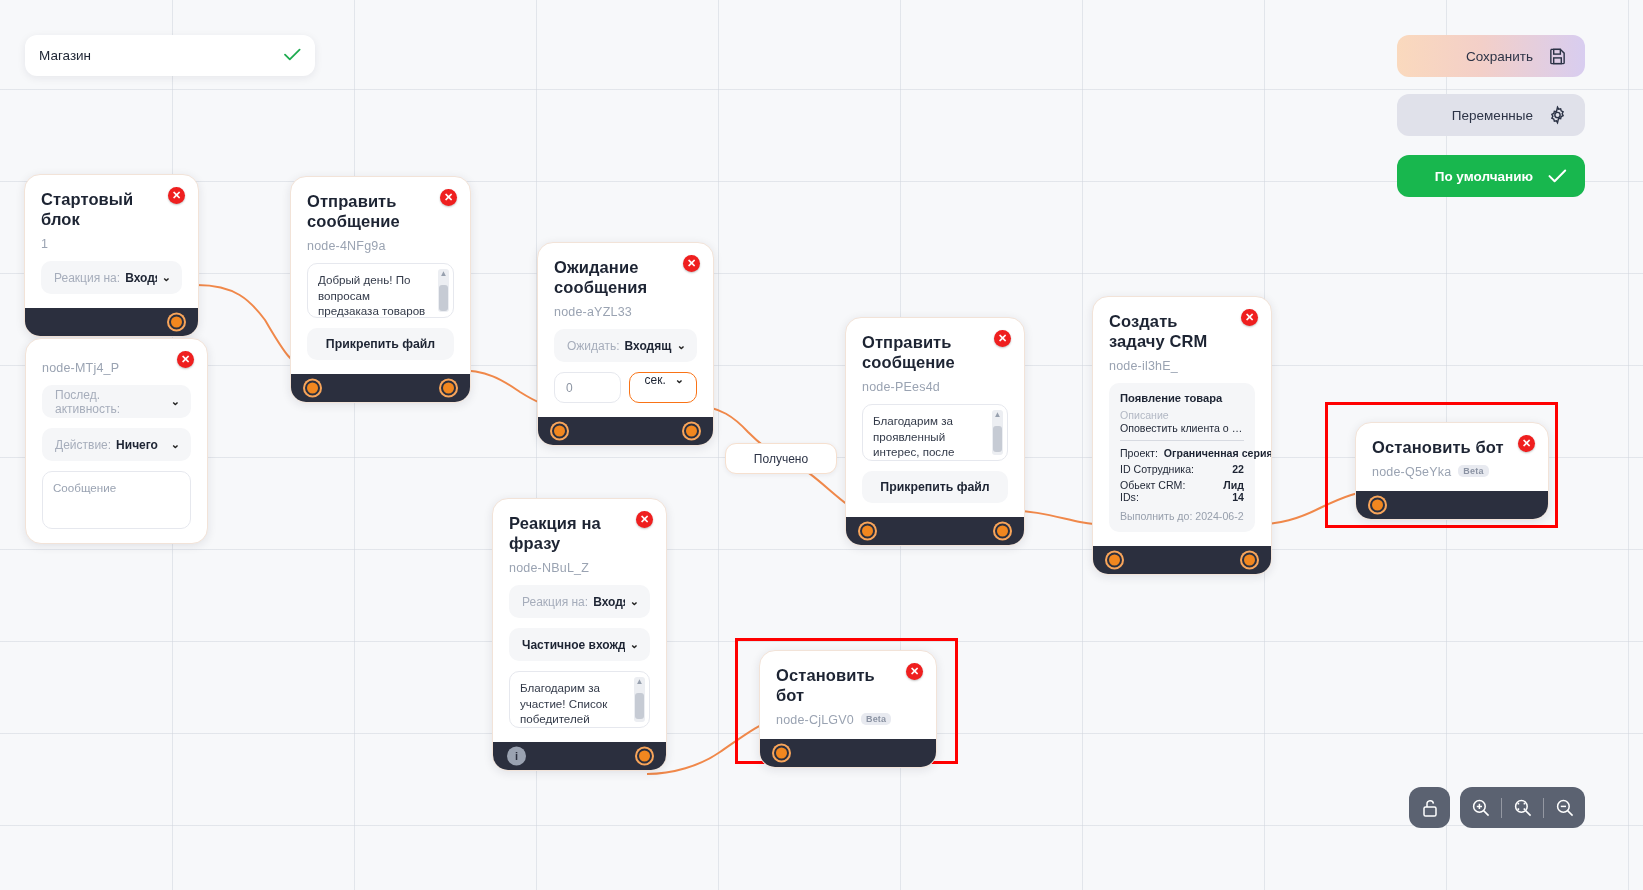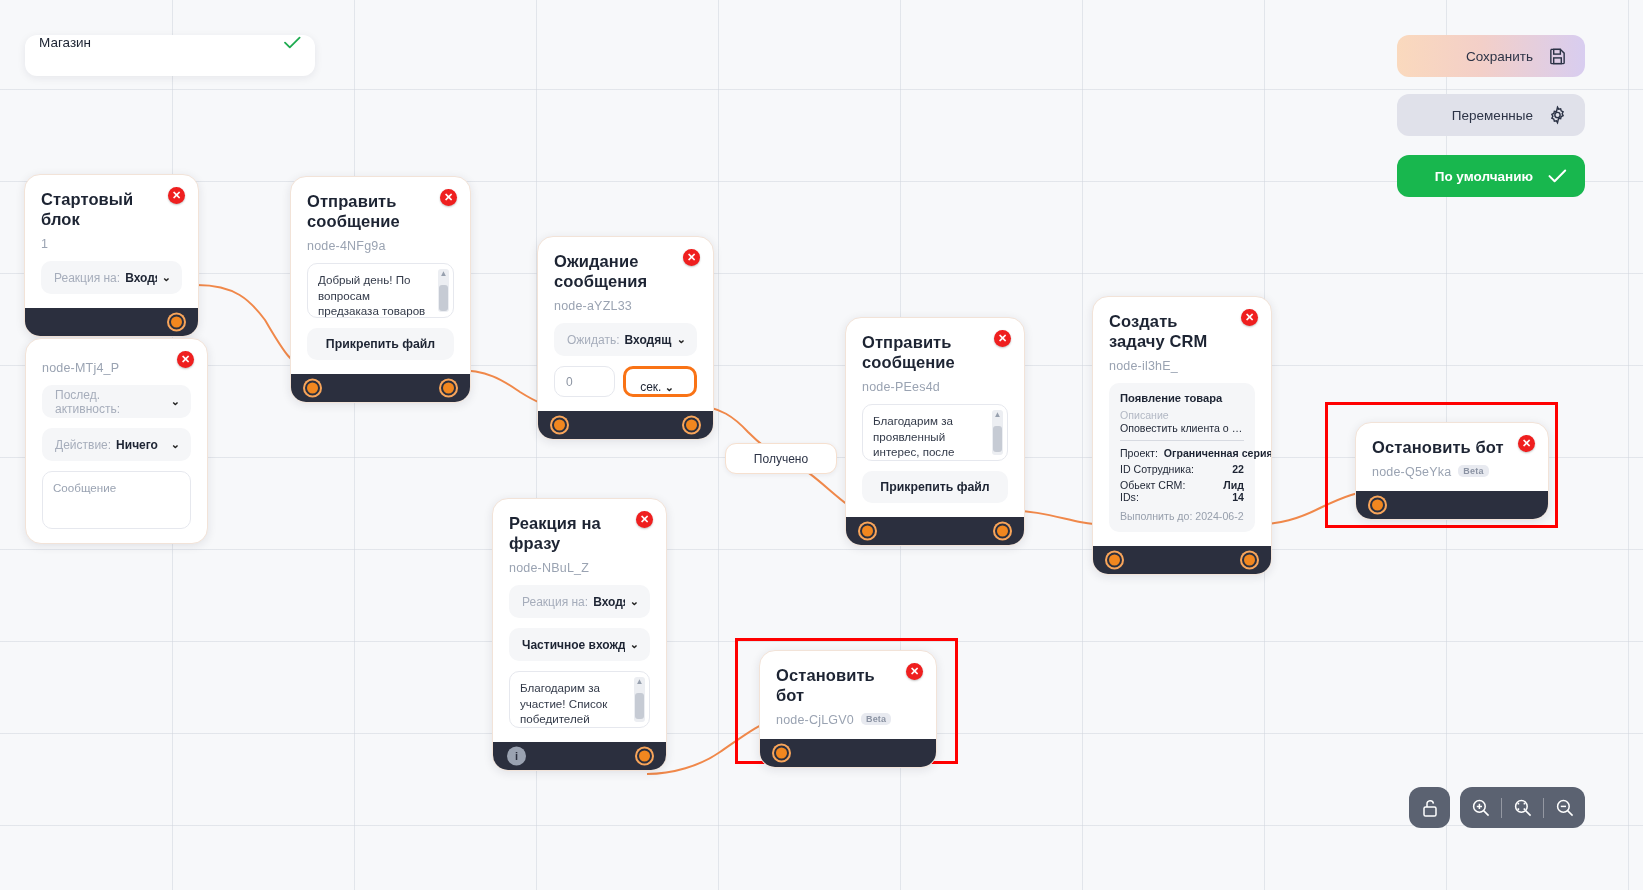--- a/index.html
+++ b/index.html
@@ -104,30 +104,30 @@
     font-size: 12.3px; color:#1d2433; font-weight: 700;
     cursor: pointer;
   }
   .inline-row { display:flex; gap:8px; margin-top:10px; }
   .num {
     flex: 1.1; background:#fff; border:1px solid #e6e8ee; border-radius:10px;
     height: 31px; display:flex; align-items:center; padding:0 11px;
     font-size:12px; color:#8d95a3;
   }
   .unit {
-    flex: 1; background:#fff; border:3px solid #f97316; border-radius:10px;
-    height:31px; display:flex; align-items:flex-end; justify-content:space-between;
-    padding: 0 20px 0 14px; font-size:12px; color:#1d2433;
+    flex: 1; background:#fff; border:1px solid #f97316; border-radius:10px;
+    height:31px; display:flex; align-items:flex-start; justify-content:space-between;
+    padding: 0 12px 0 14px; font-size:12px; color:#1d2433;
   }
 
   
   #namefield {
     position:absolute; left:25px; top:35px; width:290px; height:41px;
     background:#fff; border-radius:12px; box-shadow: 0 2px 8px rgba(25,30,50,.08);
-    display:flex; padding: 0 14px;
+    display:flex; align-items:center; padding: 0 14px;
     font-size: 13.5px; color:#1d2433;
   }
   #namefield .ok { margin-left:auto; color:#1eab50; font-size: 16px; font-weight: 700;}
 
   
   .tbtn {
     position:absolute; right:58px; width:188px; height:42px; border-radius:12px;
     display:flex; align-items:center; justify-content:flex-end;
     padding-right: 52px;
     font-size:13.5px; color:#2c3346; cursor:pointer;
@@ -292,21 +292,21 @@
       </div>
       <div class="btn-attach">Прикрепить файл</div>
     </div>
     <div class="footer">
       <span class="port left"></span>
       <span class="port right"></span>
     </div>
     <span class="close">✕</span>
   </div>
 
-  <div class="node" style="left:537px; top:236px; width:177px;">
+  <div class="node" style="left:537px; top:242px; width:177px;">
     <div class="body">
       <div class="title">Ожидание сообщения</div>
       <div class="nodeid">node-aYZL33</div>
       <div class="sel">
         <span class="lbl">Ожидать:</span>
         <span class="val">Входящие</span>
         <span class="chev">⌄</span>
       </div>
       <div class="inline-row">
         <div class="num">

